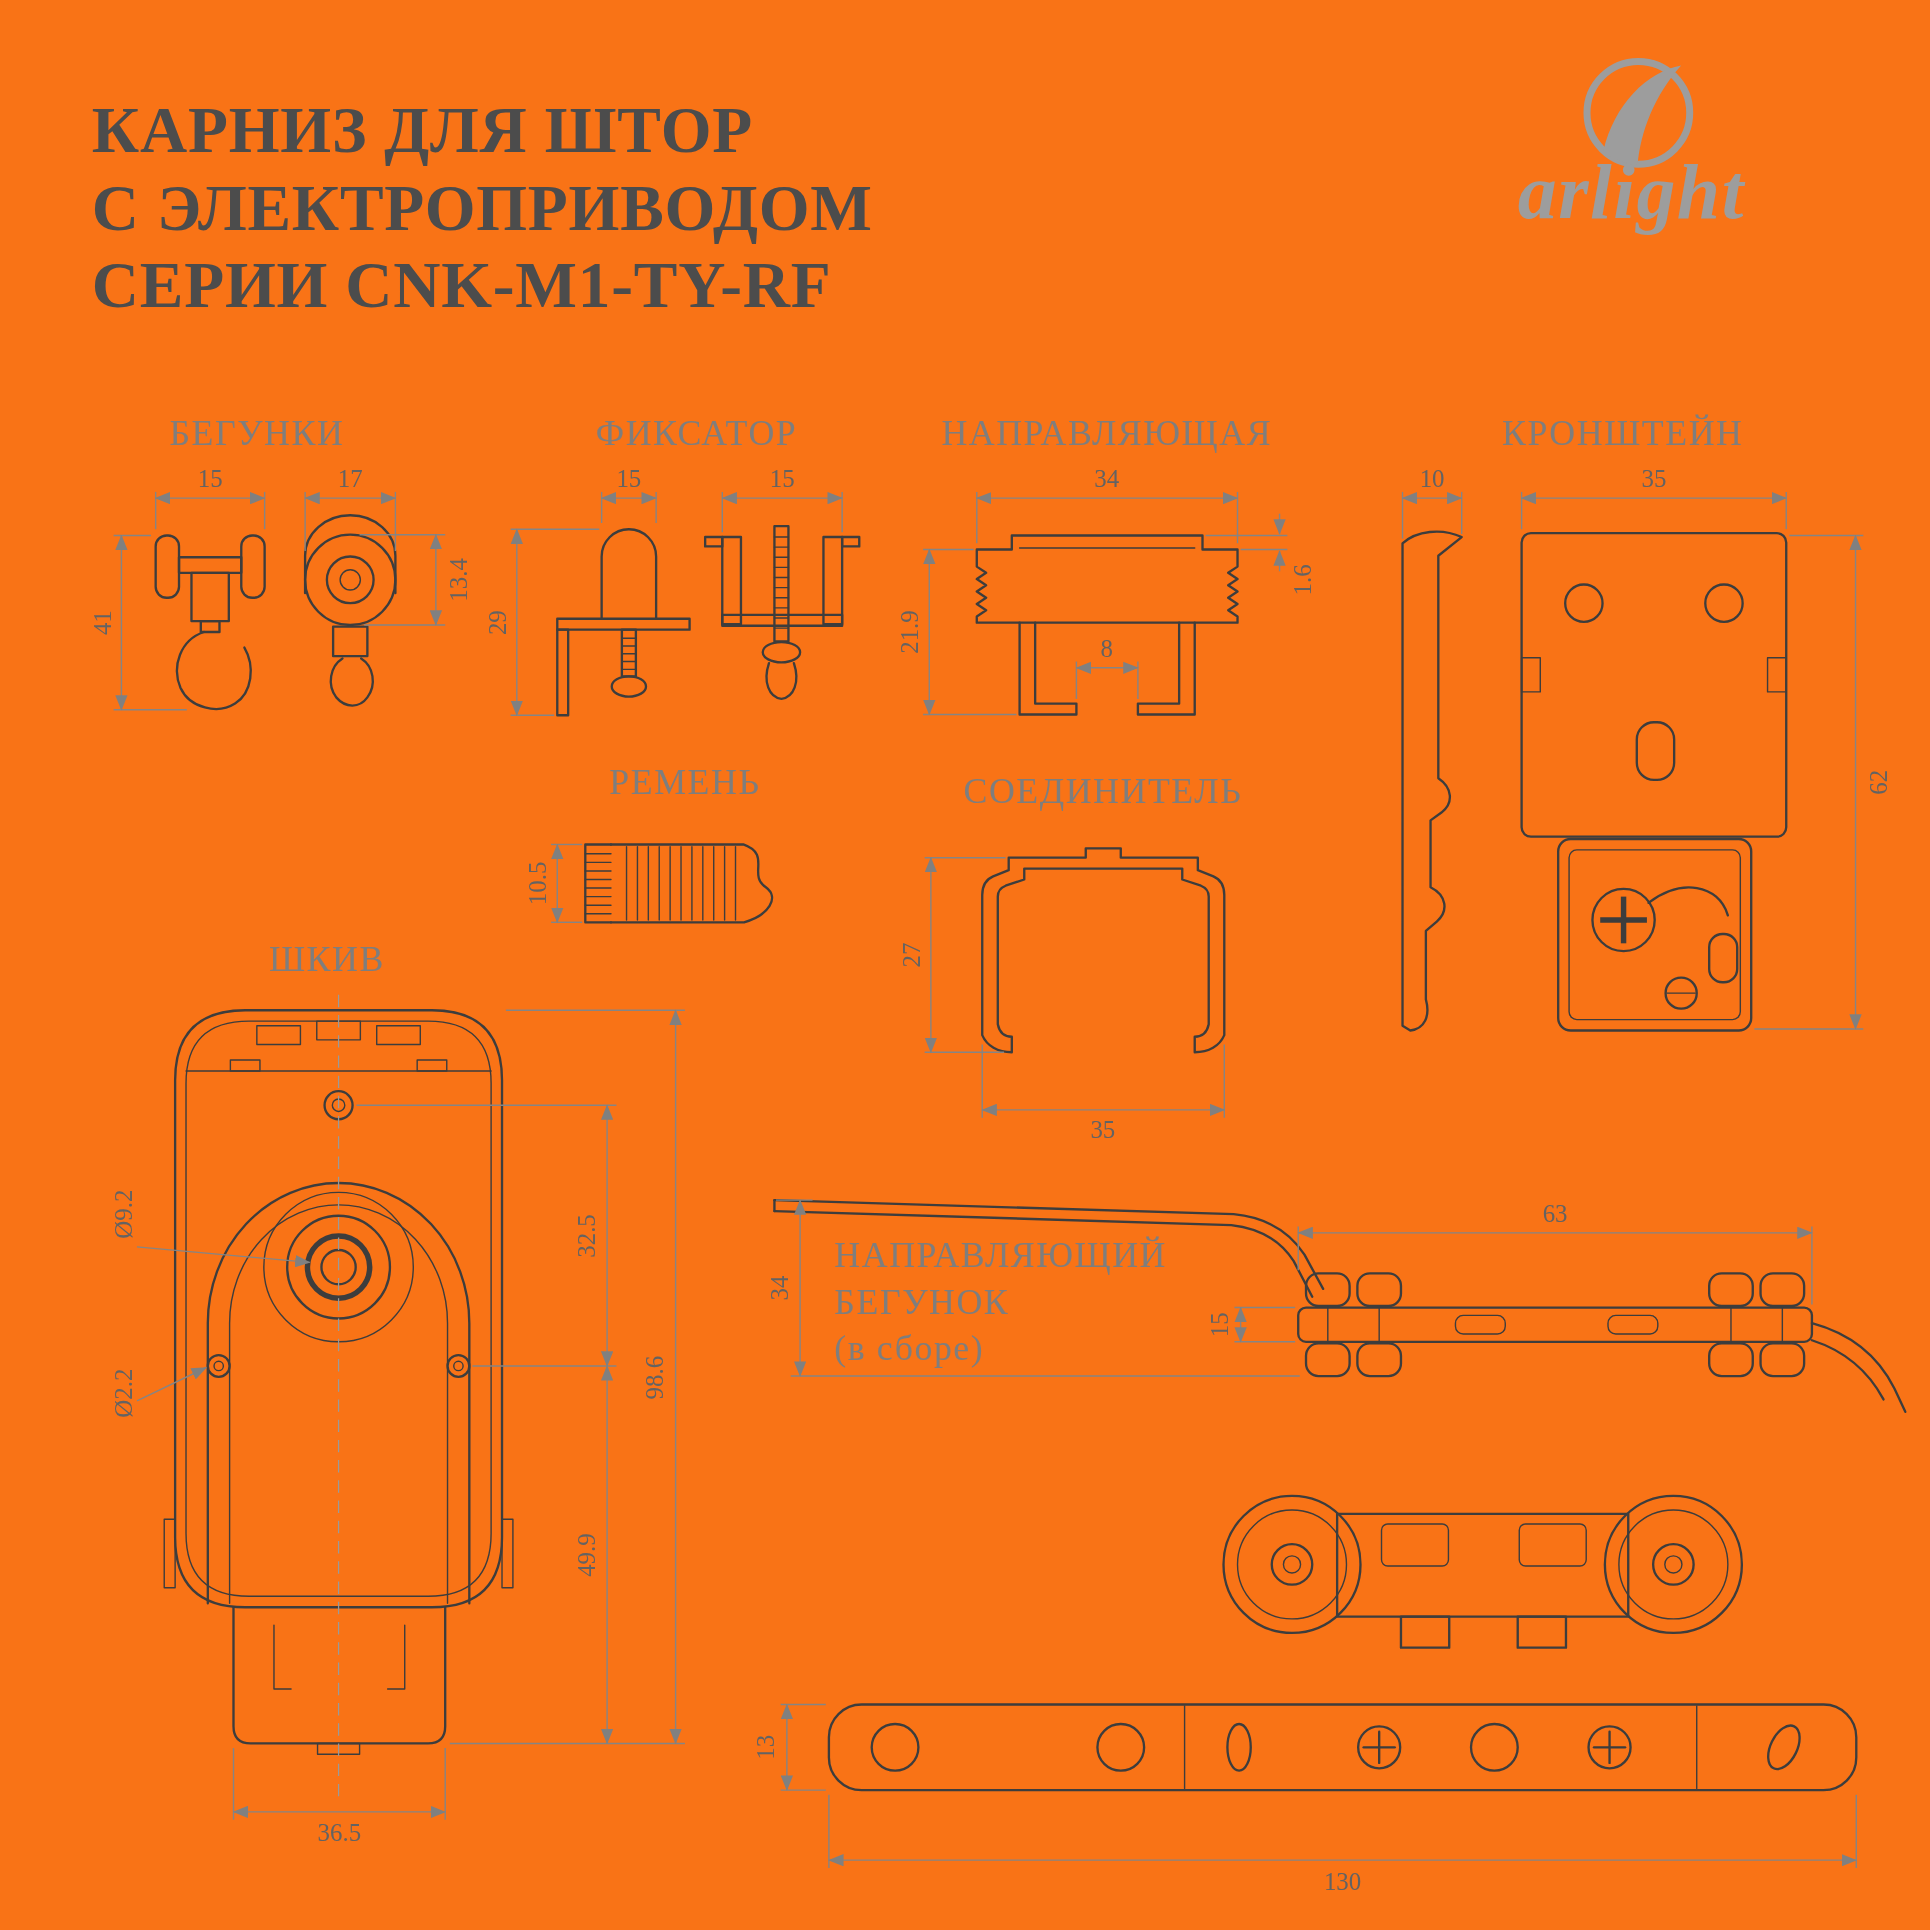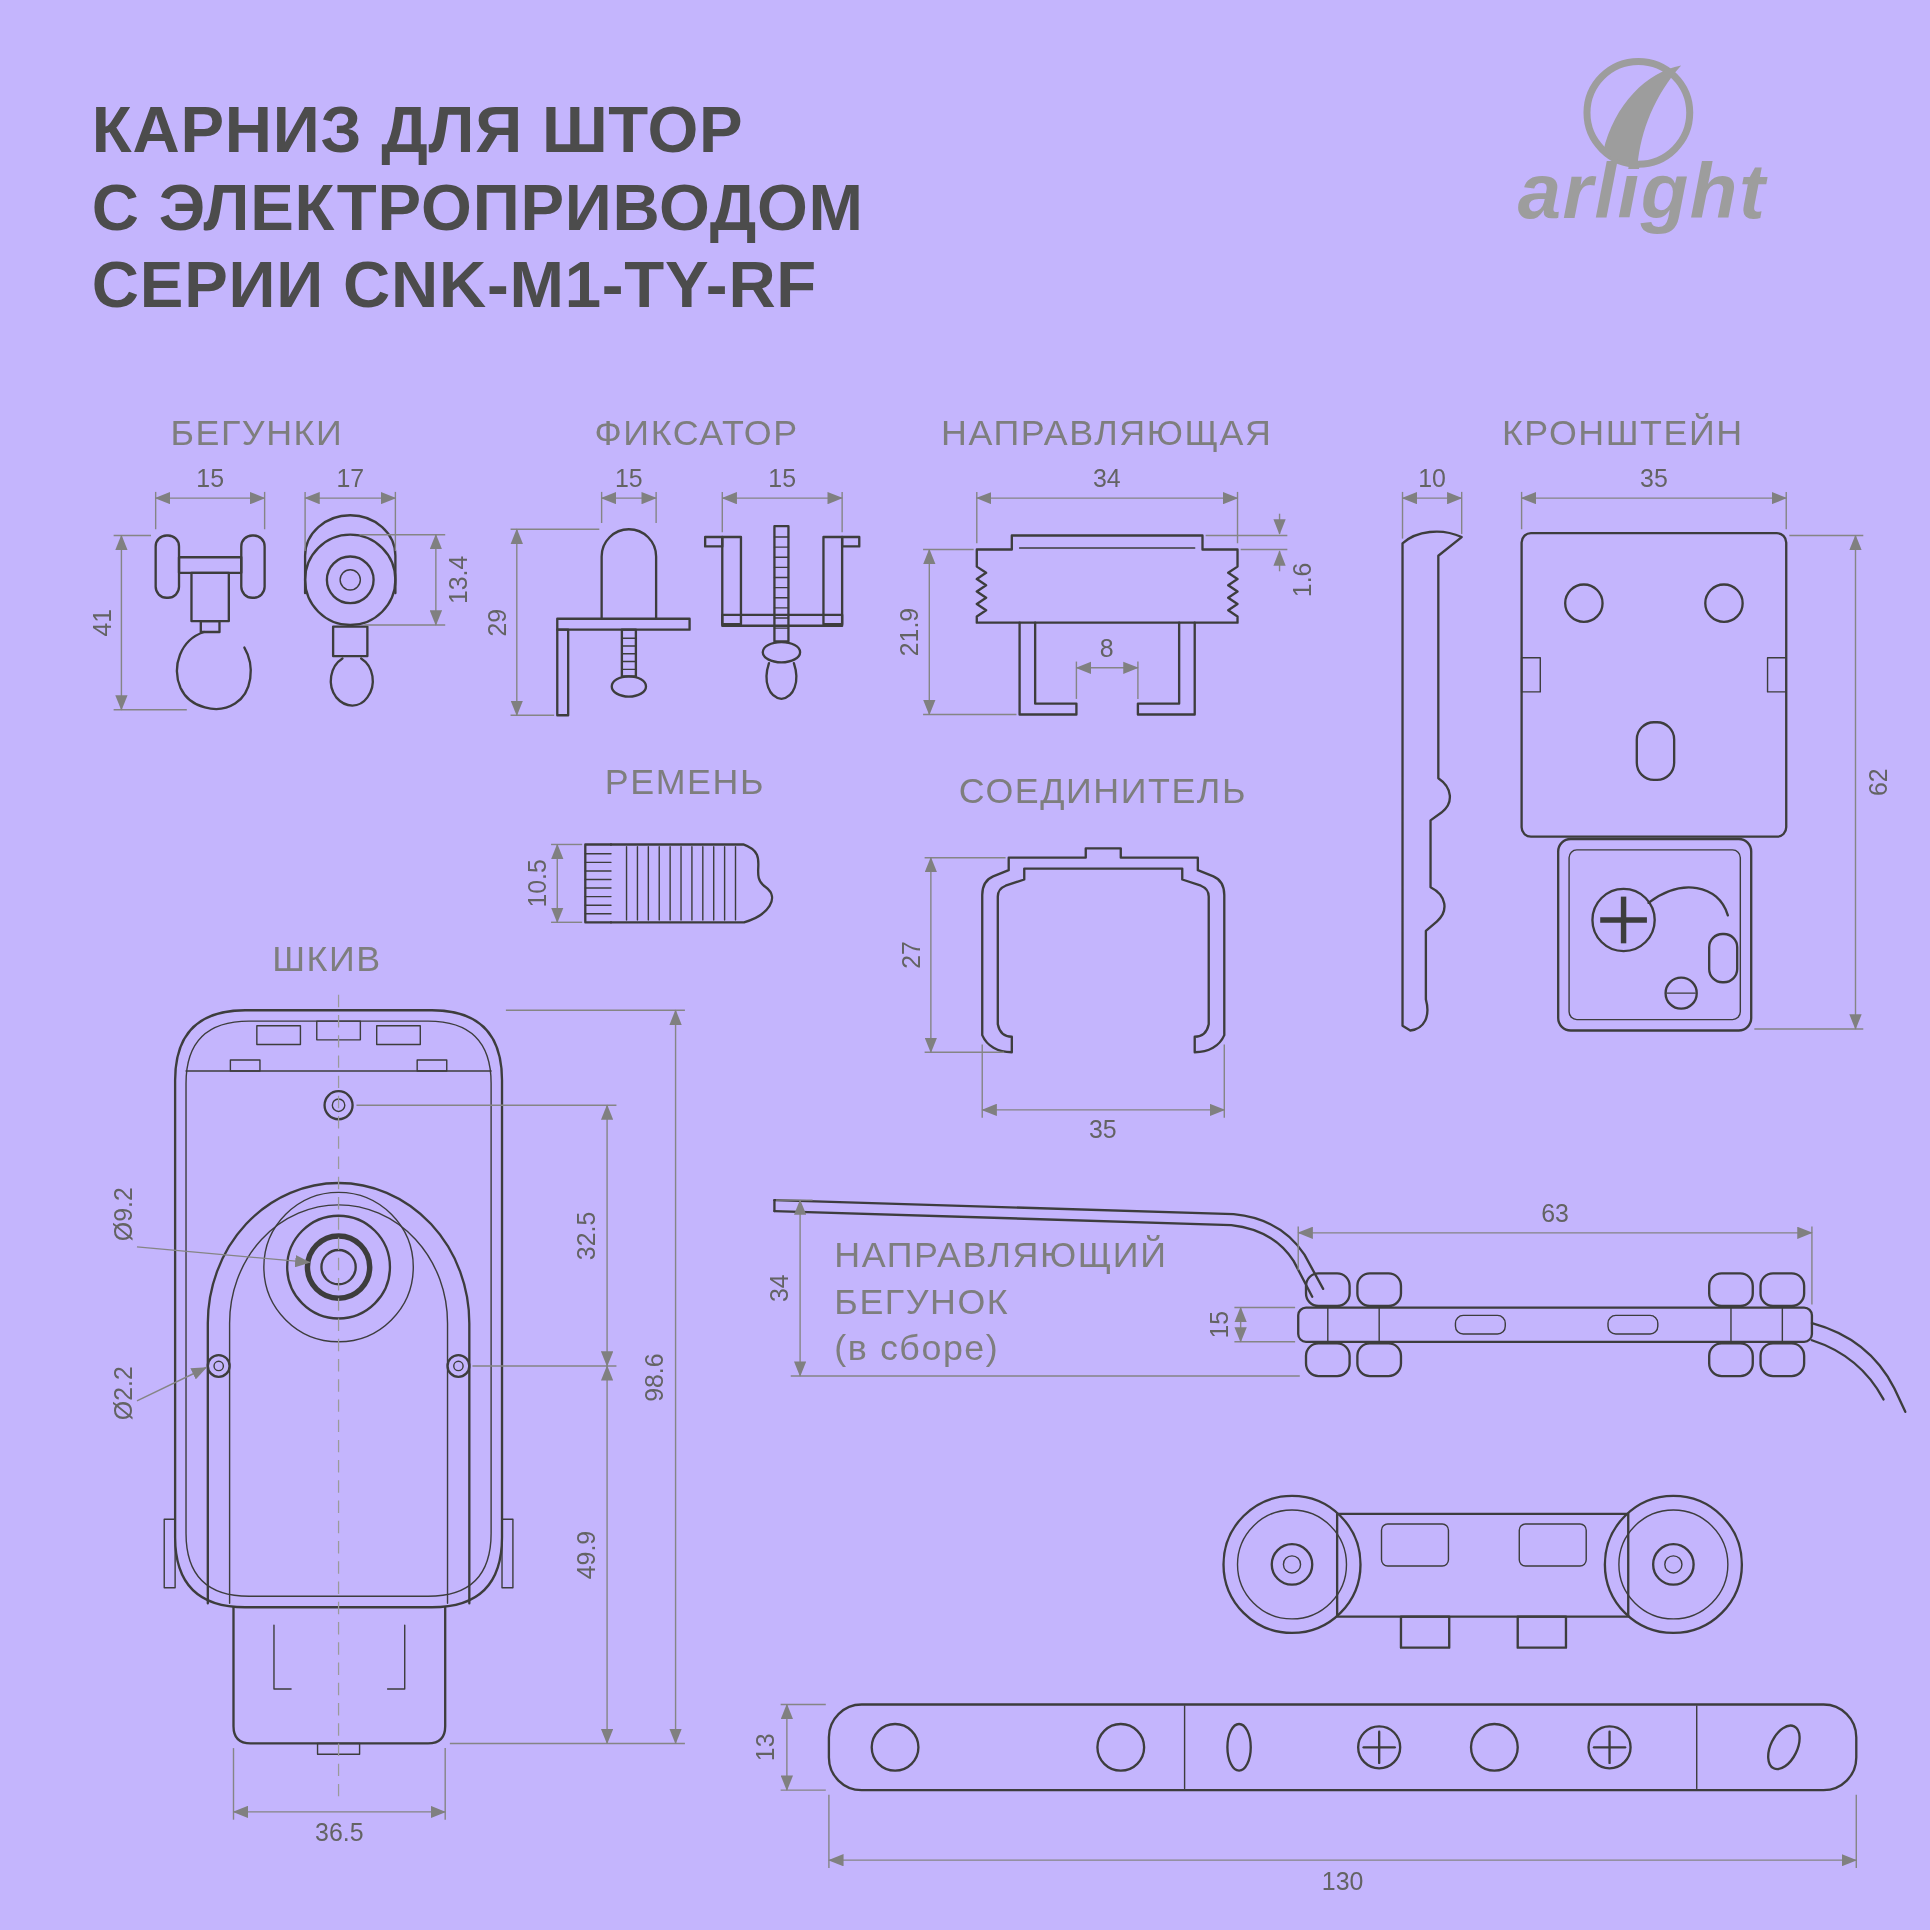--- a/index.html
+++ b/index.html
@@ -1,16 +1,16 @@
 <!DOCTYPE html>
 <html style="font-size:12.5px"><head>
 <meta charset="utf-8">
 <style>
   html,body{margin:0;padding:0;background:#fff}
-  .canvas{width:1931px;height:1931px;background:#c4b5fd;font-family:Liberation Sans, sans-serif;position:relative}
+  .canvas{width:1931px;height:1931px;background:#f97316;font-family:Liberation Serif, serif;position:relative}
   svg{display:block}
   .pl{fill:none;stroke:#3d3d3d;stroke-width:3;stroke-linejoin:round;stroke-linecap:round}
   .pl2{fill:none;stroke:#3d3d3d;stroke-width:1.8;stroke-linejoin:round;stroke-linecap:round}
   .plb{fill:none;stroke:#3d3d3d;stroke-width:7}
   .dl{fill:none;stroke:#858585;stroke-width:1.8}
   .cl{fill:none;stroke:#9a9a9a;stroke-width:1.6;stroke-dasharray:16 10}
   .dt{fill:#636363;font-size:32px;text-anchor:middle}
   .lbl{fill:#7e7e7e;font-size:46px;letter-spacing:2px;text-anchor:middle}
   .lblL{text-anchor:start}
   .ttl{fill:#4c4c4c;font-size:84px;font-weight:bold;letter-spacing:1px}

